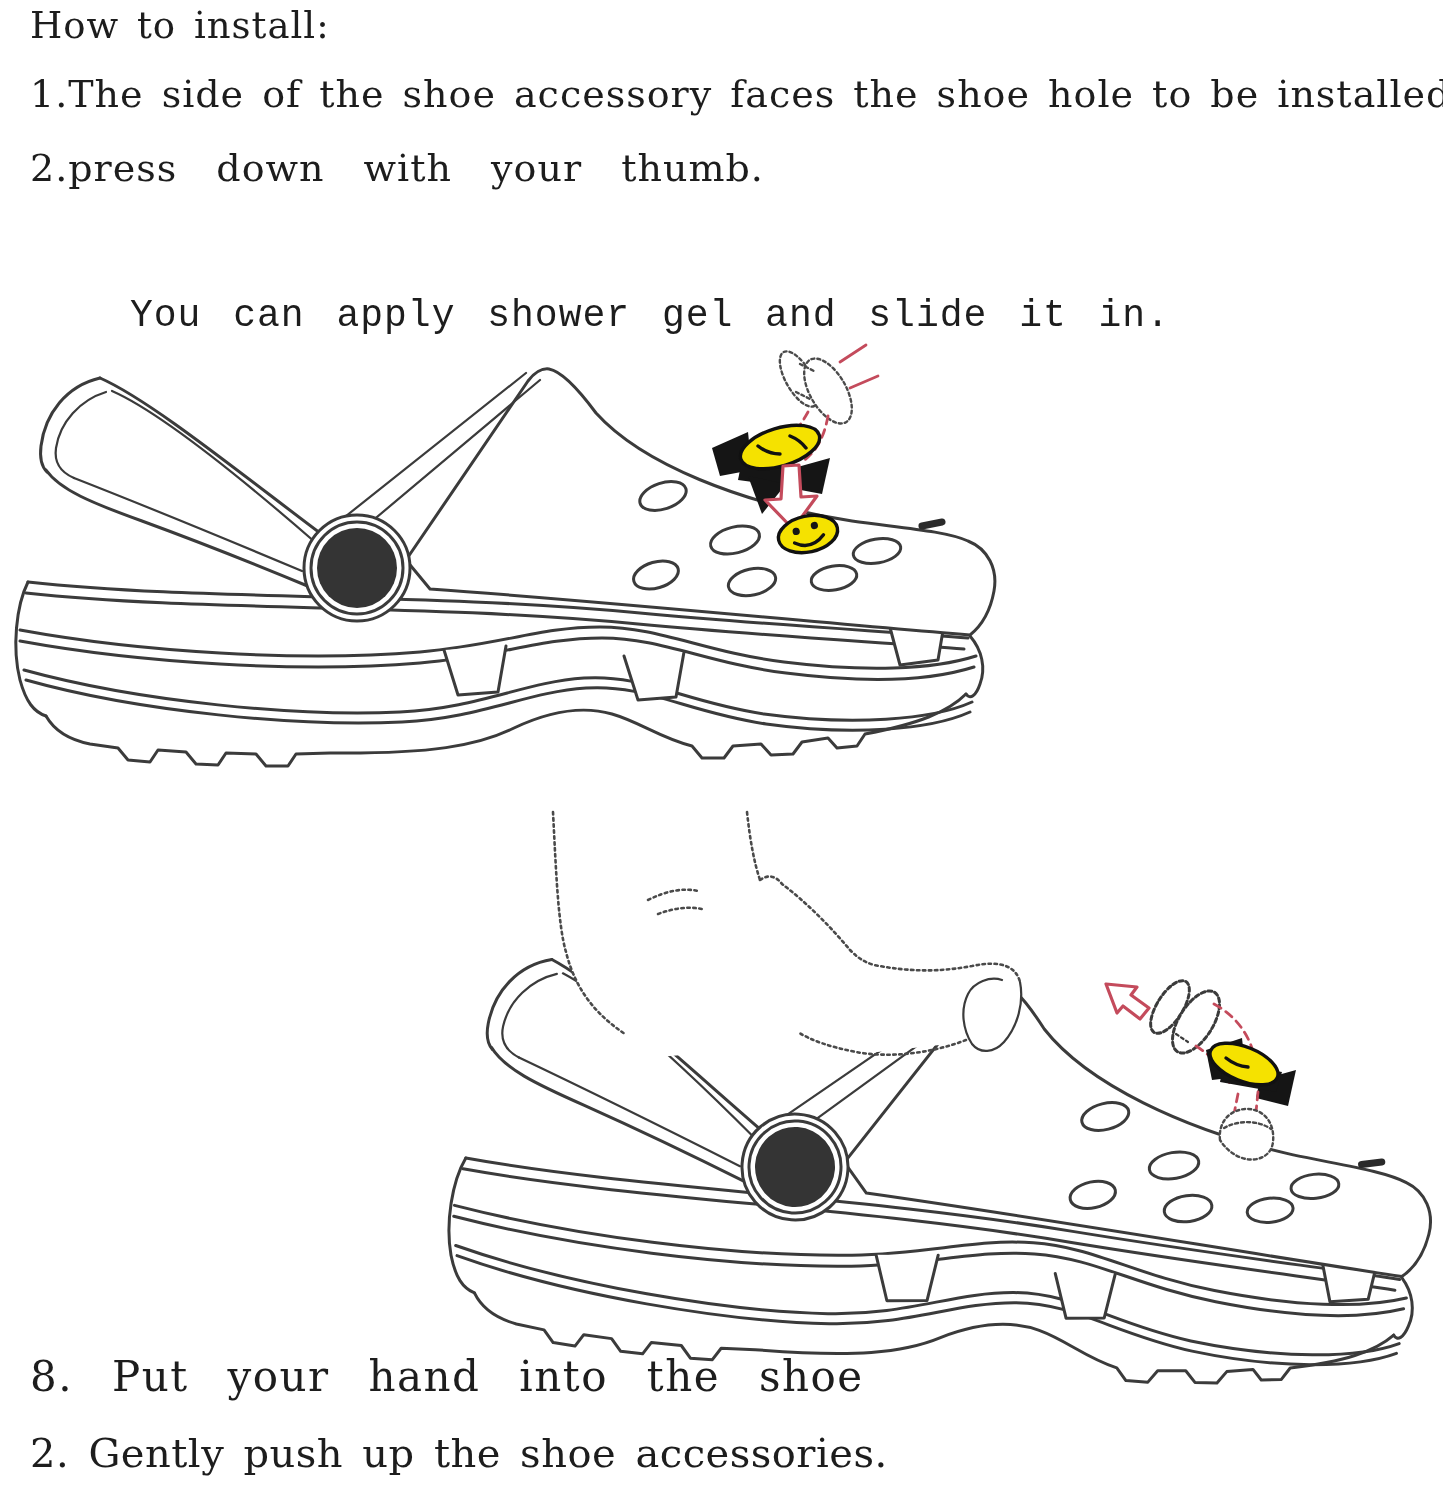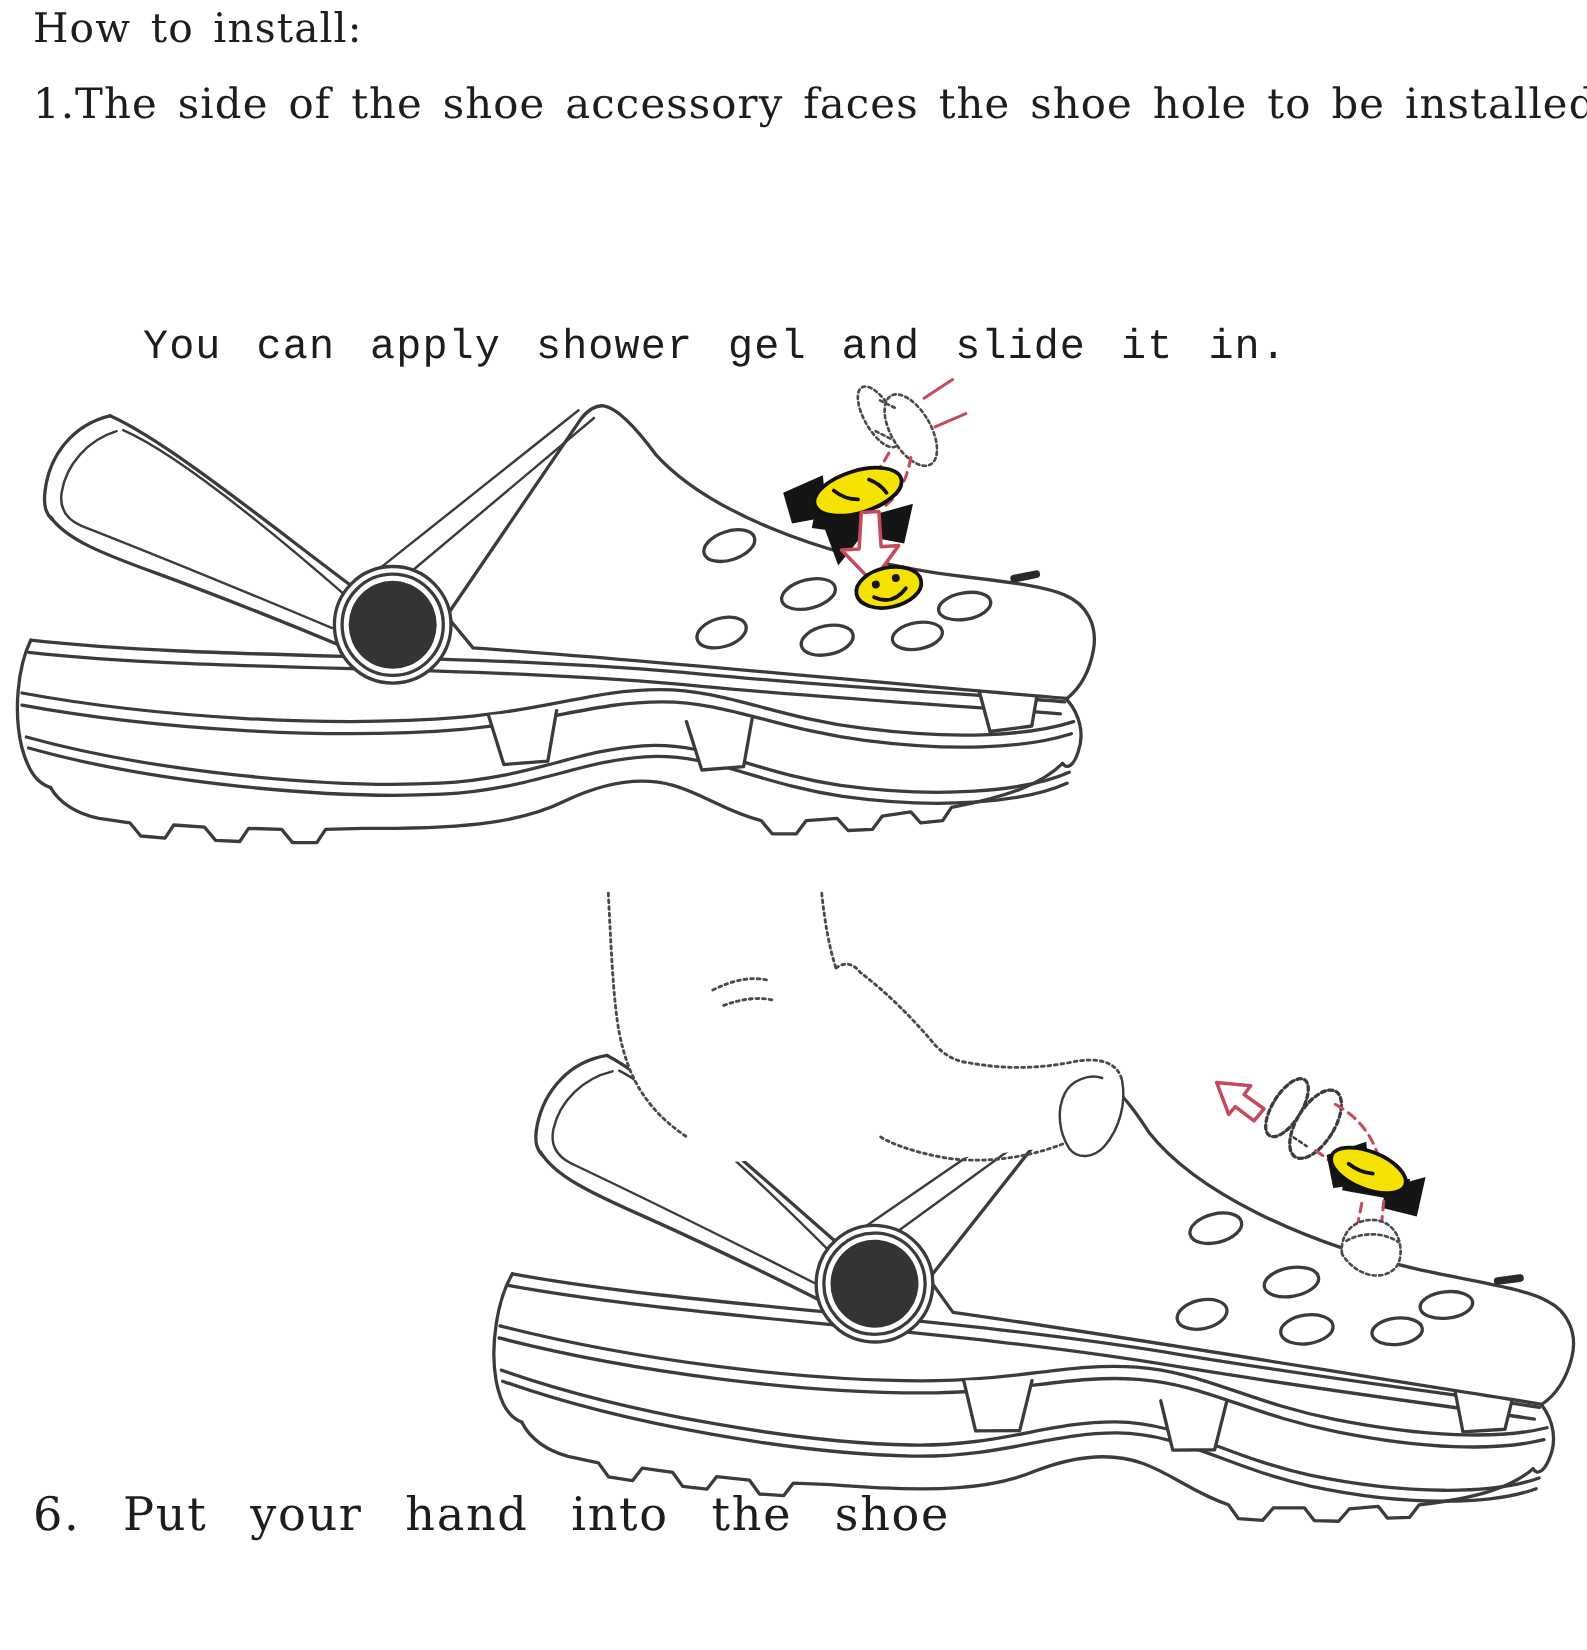--- a/index.html
+++ b/index.html
@@ -36,20 +36,21 @@
   .blk{fill:#151515; stroke:none;}
   .face{fill:none; stroke:#111; stroke-width:3.4; stroke-linecap:round;}
 </style>
 </head>
 <body>
 
 <div class="page">
 
   <div class="tline t-install-title">How to install:</div>
   <div class="tline t-install-step1">1.The side of the shoe accessory faces the shoe hole to be installed,</div>
+  <div class="tline t-install-step2">2.press down with your thumb.</div>
   <div class="tline t-install-tip2">You can apply shower gel and slide it in.</div>
 
   <svg id="install-illustration" style="left:0;top:330px" width="1010" height="480" viewBox="0 330 1010 480">
     <defs>
       <g id="clog">
 
         <path class="ln" d="M 28,582 C 16,606 12,648 20,680 C 26,702 34,712 46,716"></path>
         <path class="ln" d="M 28,582 C 200,601 420,592 640,613 C 780,626 900,632 968,638"></path>
         <path class="ln" d="M 26,593 C 200,612 420,603 638,624 C 778,637 896,643 964,649"></path>
         <path class="ln" d="M 20,630 C 140,652 300,662 420,652 C 500,645 540,627 600,627 C 660,627 704,652 784,662 C 864,672 932,670 976,656"></path>
@@ -151,15 +152,16 @@
         <path class="face" d="M 1226,1058 q 10,8 22,9"></path>
       </g>
       <path class="red-dash" d="M 1238,1094 L 1234,1114 M 1258,1092 L 1256,1112"></path>
       <g>
         <path class="ghost" d="M 1220,1140 C 1218,1122 1230,1109 1247,1109 C 1264,1109 1275,1123 1273,1142 C 1272,1151 1266,1157 1257,1159 C 1243,1162 1228,1153 1220,1140 Z"></path>
         <path class="ghost-ln" d="M 1224,1128 C 1238,1120 1258,1120 1271,1129"></path>
       </g>
     </g>
   </svg>
 
-  <div class="tline t-remove-step1">6. Put your hand into the shoe</div>
+  <div class="tline t-remove-step1">8. Put your hand into the shoe</div>
+  <div class="tline t-remove-step2">2. Gently push up the shoe accessories.</div>
 
 </div>
 
 </body></html>

